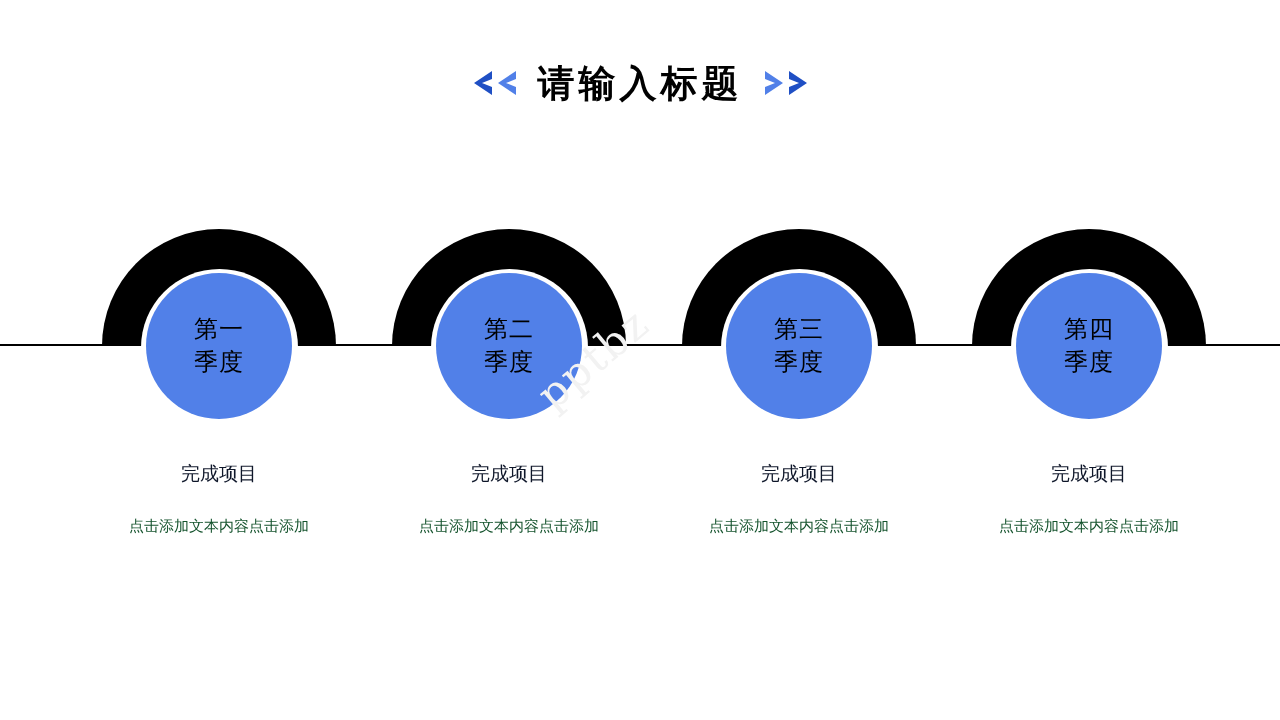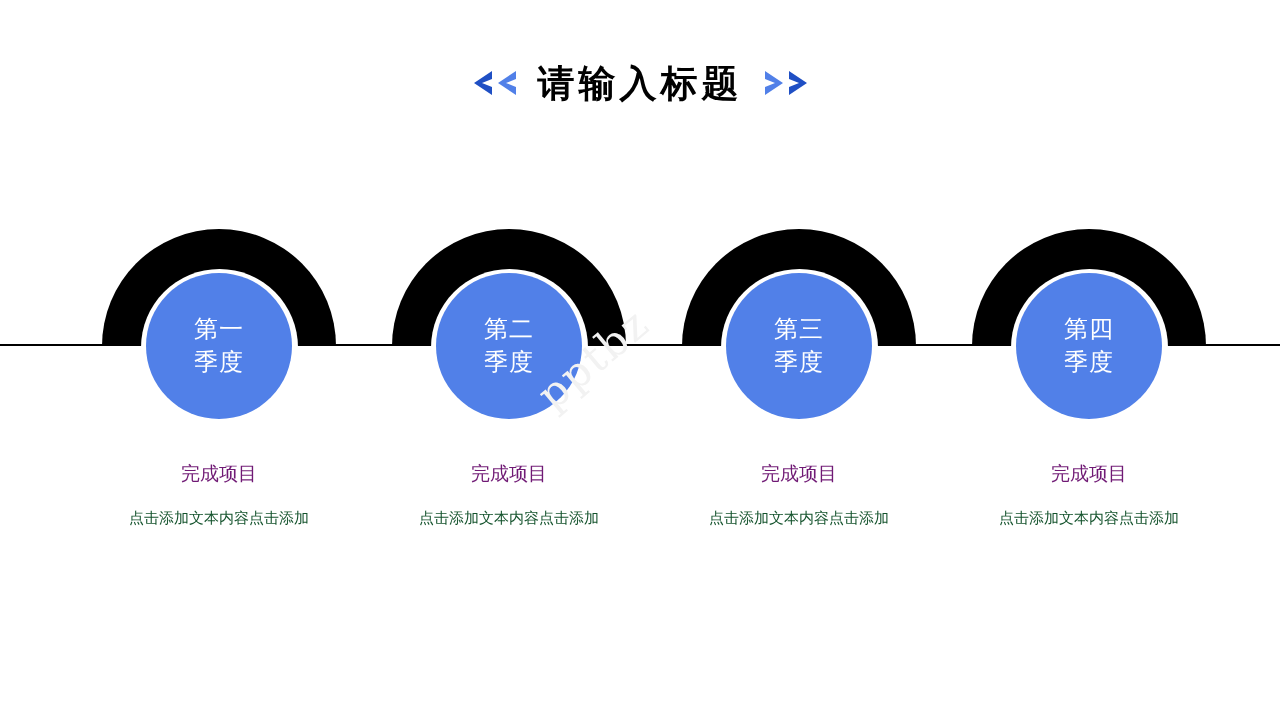--- a/index.html
+++ b/index.html
@@ -135,42 +135,42 @@
     margin-left: -73px;
     border-radius: 50%;
     background: #5180e8;
     z-index: 4;
     display: flex;
     flex-direction: column;
     align-items: center;
     justify-content: center;
   }
   .circle-label {
-    color: #ffffff;
+    color: #000000;
     font-size: 24px;
     line-height: 1.36;
     text-align: center;
     letter-spacing: 1px;
     font-family: "DejaVu Sans", "Liberation Sans", sans-serif;
   }
 
   
   .caption {
     position: absolute;
     left: 0;
     top: 462px;
     width: 290px;
     text-align: center;
     z-index: 5;
   }
   .caption-heading {
     font-size: 19px;
-    color: #701a75;
+    color: #0f172a;
     line-height: 1.25;
-    margin-bottom: 22px;
+    margin-bottom: 30px;
     font-family: "DejaVu Sans", "Liberation Sans", sans-serif;
   }
   .caption-body {
     font-size: 15px;
     color: #14532d;
     line-height: 1.45;
     padding: 0 29px;
     font-family: Liberation Serif, serif;
   }
 

